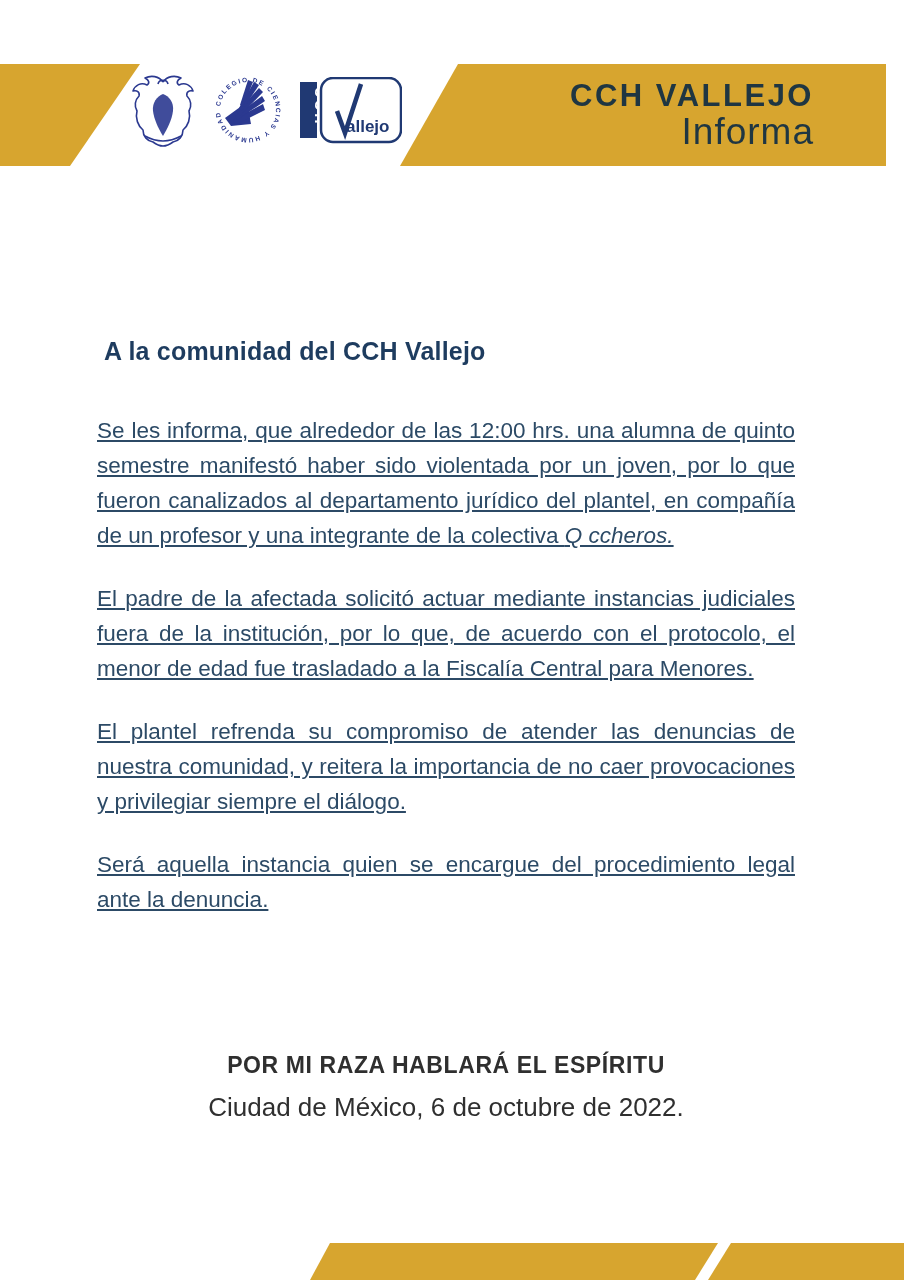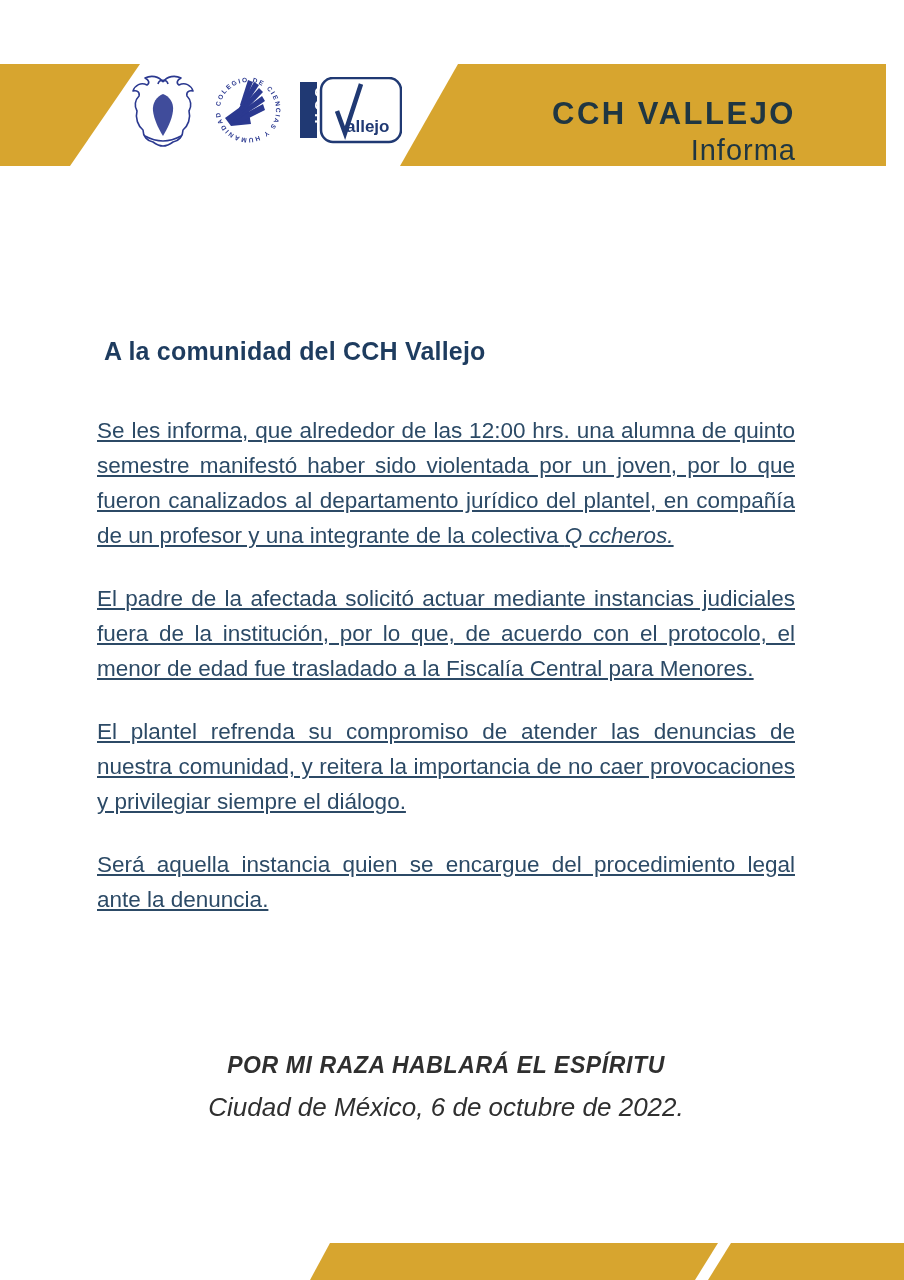--- a/index.html
+++ b/index.html
@@ -6,42 +6,42 @@
   .page{position:relative;width:904px;height:1280px;background:#fff;overflow:hidden;
         font-family:"Liberation Sans",sans-serif;margin:0 auto;}
 
   
   .gold{background:var(--gold,#D7A52F);}
   .band-top-left{position:absolute;left:0;top:64px;width:140px;height:102px;
         clip-path:polygon(0 0,140px 0,70px 102px,0 102px);}
   .band-top-right{position:absolute;left:400px;top:64px;width:486px;height:102px;
         clip-path:polygon(58px 0,486px 0,486px 102px,0 102px);
         display:flex;flex-direction:column;align-items:flex-end;justify-content:flex-start;
-        padding:18px;box-sizing:border-box;}
+        padding:0;box-sizing:border-box;}
   .band-title{color:var(--header-text,#1F3642);font-size:31px;line-height:37px;
         font-weight:600;letter-spacing:2.5px;margin:13px 72px 0 0;white-space:nowrap;}
-  .band-subtitle{color:var(--header-text,#1F3642);font-size:29px;line-height:36px;
+  .band-subtitle{color:var(--header-text,#1F3642);font-size:37px;line-height:36px;
         font-weight:400;letter-spacing:1px;margin:0 72px 0 0;white-space:nowrap;}
 
   .logo{position:absolute;}
   .logo-unam{left:131px;top:72px;width:64px;height:76px;color:var(--logo-blue,#2B3990);}
   .logo-cch{left:211px;top:68px;width:74px;height:80px;color:var(--logo-blue,#2B3990);}
   .logo-vallejo{left:299px;top:77px;width:103px;height:67px;color:var(--vallejo-blue,#203973);}
 
   
   .main{position:absolute;left:97px;top:337px;width:698px;}
   .doc-heading{font-size:25px;font-weight:700;color:var(--heading-text,#1E3C5F);
         margin:0 0 47px 7px;letter-spacing:.2px;}
   .main p{font-size:22.5px;line-height:35px;color:var(--body-text,#2C4A66);
         text-align:justify;margin:0 0 28px 0;text-decoration:underline;}
   .main p em{font-style:italic;}
 
   
   .footer-block{position:absolute;left:97px;top:1052px;width:698px;text-align:center;
-        color:var(--footer-text,#2F2F2F);font-style:italic;}
+        color:var(--footer-text,#2F2F2F);}
   .footer-motto{font-size:23px;font-weight:700;letter-spacing:.6px;margin:0 0 13px 0;}
   .footer-dateline{font-size:26px;font-weight:400;margin:8px 0 7px 0;}
   .footer-signature{font-size:26px;font-weight:700;margin:0;}
 
   
   .band-bottom-1{position:absolute;left:255px;top:1243px;width:463px;height:37px;
         clip-path:polygon(75px 0,463px 0,440px 37px,55px 37px);}
   .band-bottom-2{position:absolute;left:708px;top:1243px;width:196px;height:37px;
         clip-path:polygon(23px 0,196px 0,196px 37px,0 37px);}
 </style>

